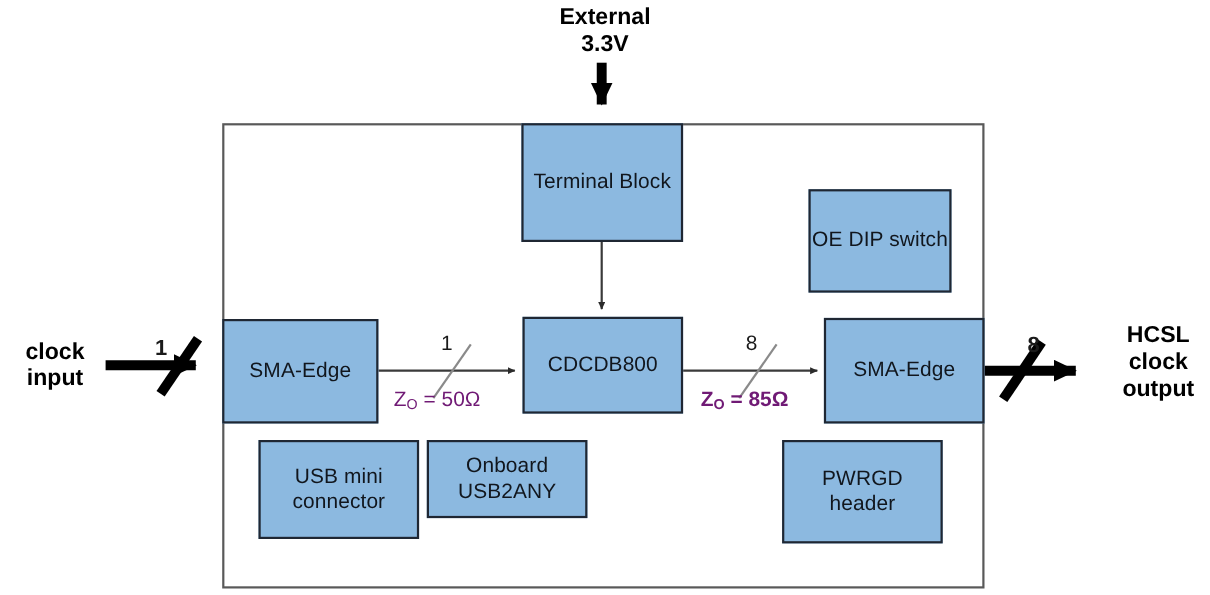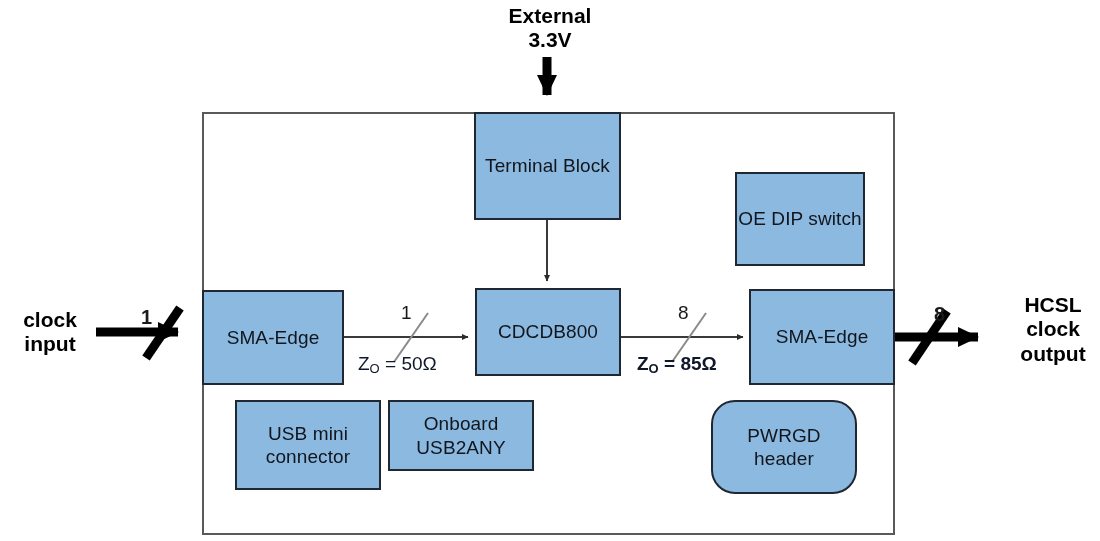--- a/index.html
+++ b/index.html
@@ -45,21 +45,21 @@
   }
   .block span { display: block; }
   
   #blk-terminal   { left: 474px; top: 112px;  width: 147px; height: 108px; }
   #blk-oedip      { left: 711px; top: 172px;  width: 130px; height: 94px; margin-left: 24px; }
   #blk-sma-left   { left: 202px; top: 290px;  width: 142px; height: 95px; }
   #blk-cdcdb800   { left: 475px; top: 288px;  width: 146px; height: 88px; }
   #blk-sma-right  { left: 749px; top: 289px;  width: 146px; height: 96px; }
   #blk-usbmini    { left: 235px; top: 400px;  width: 146px; height: 90px; }
   #blk-usb2any    { left: 388px; top: 400px;  width: 146px; height: 71px; }
-  #blk-pwrgd      { left: 711px; top: 400px;  width: 146px; height: 94px; border-radius: 24px; }
+  #blk-pwrgd      { left: 711px; top: 400px;  width: 146px; height: 94px; }
 
   
   .outside-label {
     position: absolute;
     font-weight: bold;
     font-size: 21px;
     line-height: 1.16;
     color: #000000;
     text-align: center;
     white-space: pre-line;
@@ -72,21 +72,21 @@
   .sig-count {
     position: absolute;
     font-size: 19px;
     color: #1a1a1a;
     font-weight: normal;
   }
   .sig-count.bold { font-weight: bold; font-size: 20px; }
   .sig-z {
     position: absolute;
     font-size: 19px;
-    color: #0f172a;
+    color: #701a75;
     white-space: nowrap;
     text-align: center;
   }
   .sig-z sub {
     font-size: 13px;
     vertical-align: baseline;
     position: relative;
     top: 3px;
   }
   #cnt-in    { left: 141px; top: 306px; }

